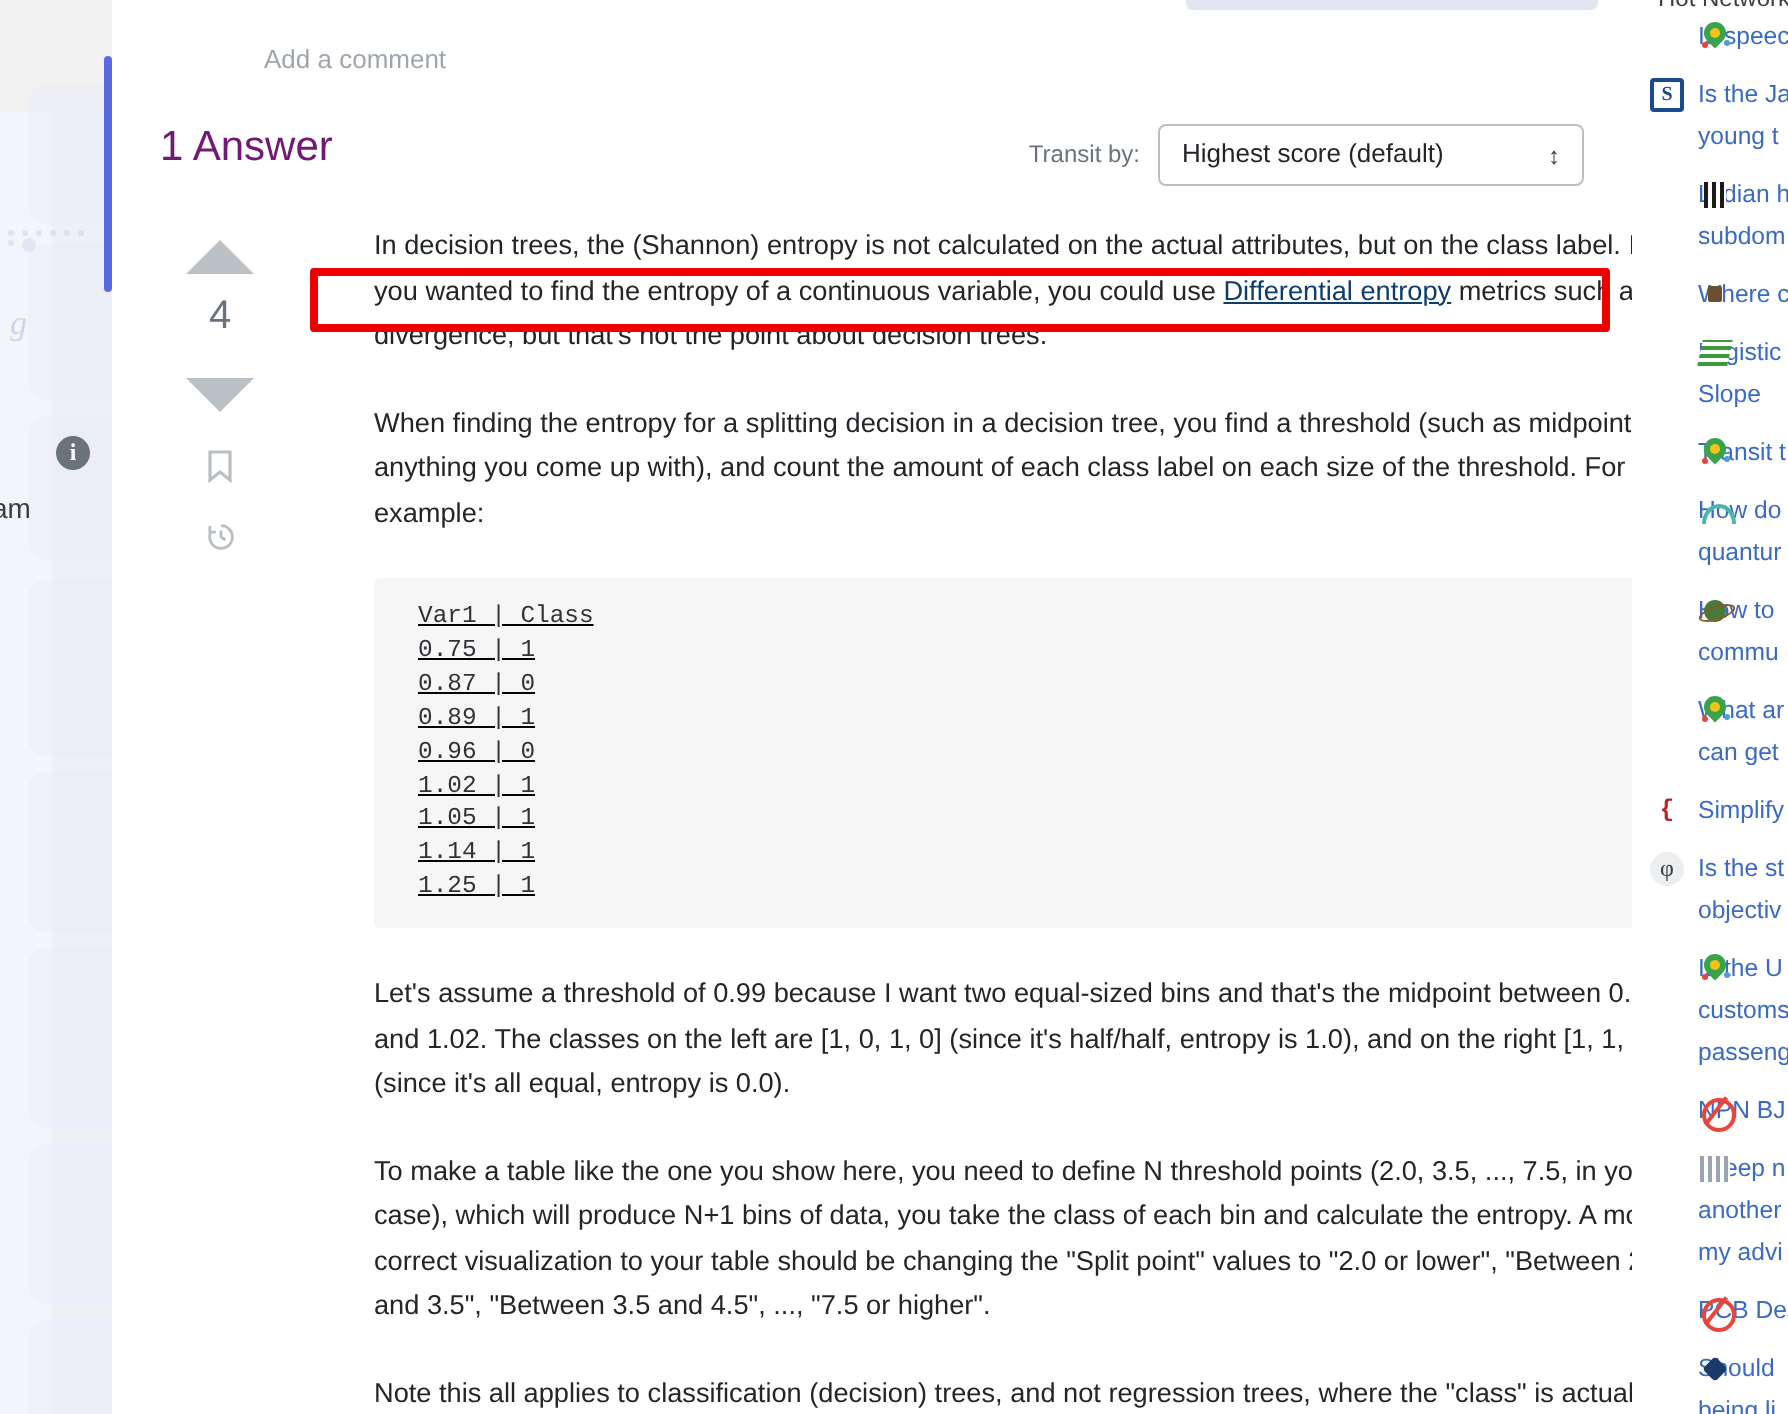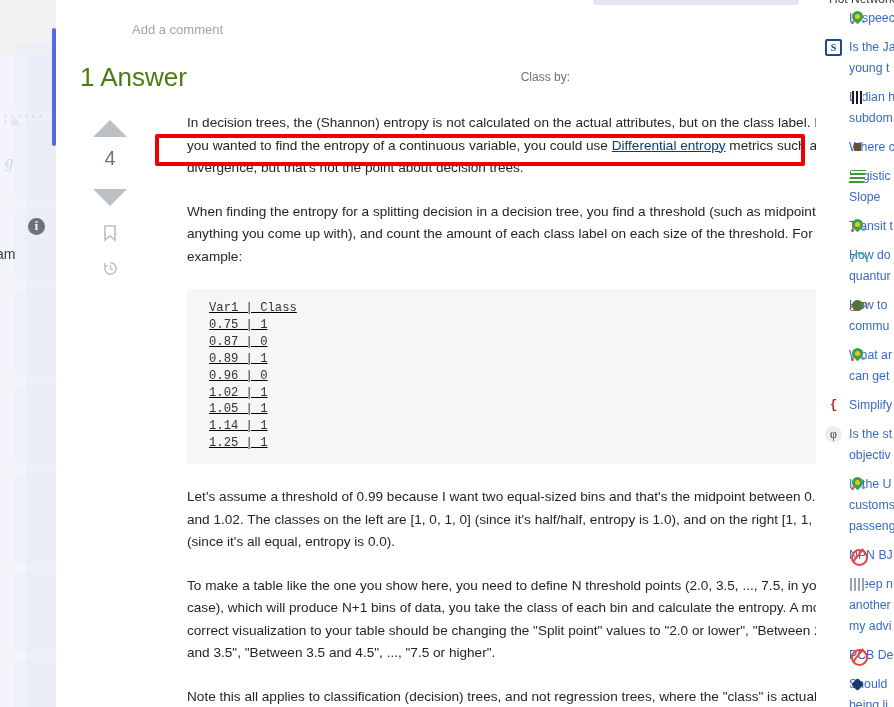--- a/index.html
+++ b/index.html
@@ -136,22 +136,22 @@
   }
 
   .answers-header {
     position: absolute;
     left: 24px; top: 62px;
     width: 712px; height: 32px;
   }
   .answers-count {
     position: absolute;
     left: 0; top: 0;
-    font-size: 26px;
-    color: #4d7c0f;
+    font-size: 21px;
+    color: #701a75;
     font-weight: 400;
     white-space: nowrap;
   }
   .sorted-by-label {
     position: absolute;
     right: 222px; top: 8px;
     font-size: 12px;
     color: #6a737c;
     white-space: nowrap;
   }
@@ -435,21 +435,25 @@
   </div>
 
   <div class="main">
 
     <div class="comment-stub"></div>
 
     <div class="add-comment">Add a comment</div>
 
     <div class="answers-header">
       <div class="answers-count">1 Answer</div>
-      <div class="sorted-by-label">Class by:</div>
+      <div class="sorted-by-label">Transit by:</div>
+      <div class="sort-select">
+        <span class="val">Highest score (default)</span>
+        <span class="arrows">↕</span>
+      </div>
     </div>
 
     <div class="votecell">
       <div class="vote-arrow vote-up"></div>
       <div class="vote-count">4</div>
       <div class="vote-arrow vote-down"></div>
       <div class="vote-icon">
         <svg width="16" height="18" viewBox="0 0 16 18" fill="none" stroke="currentColor" stroke-width="1.6">
           <path d="M3 2h10v14l-5-4-5 4z"></path>
         </svg>

